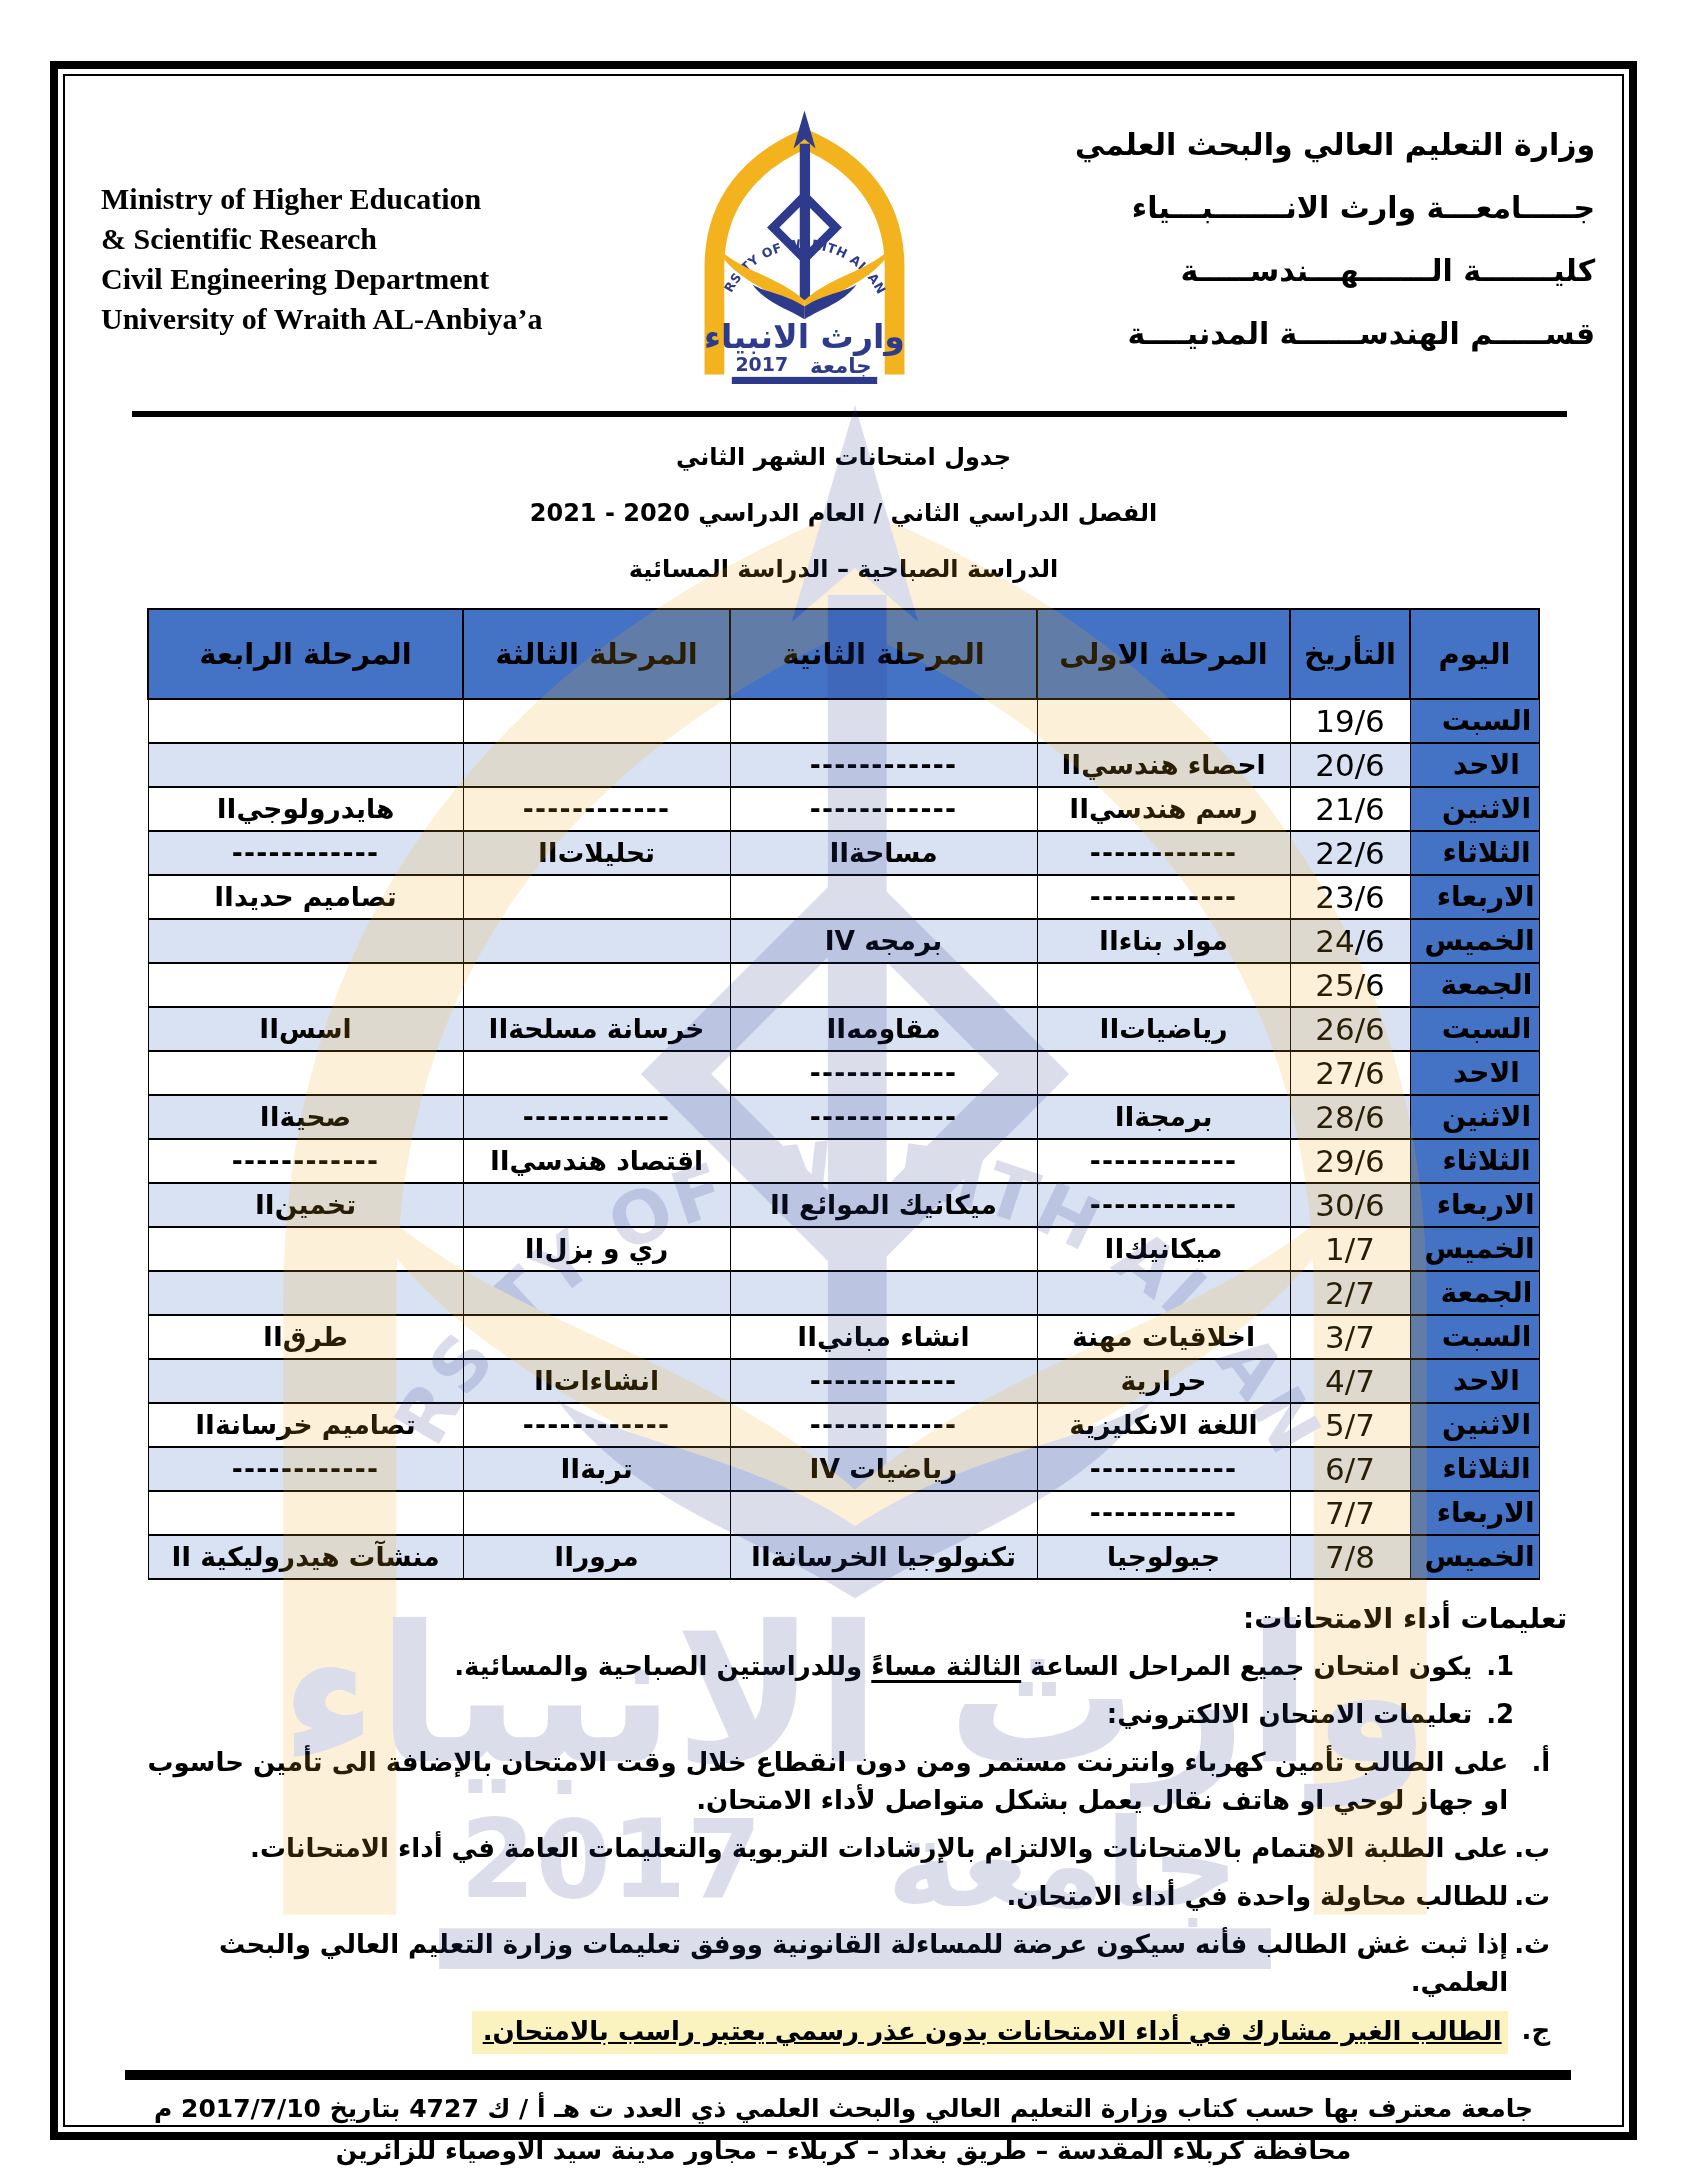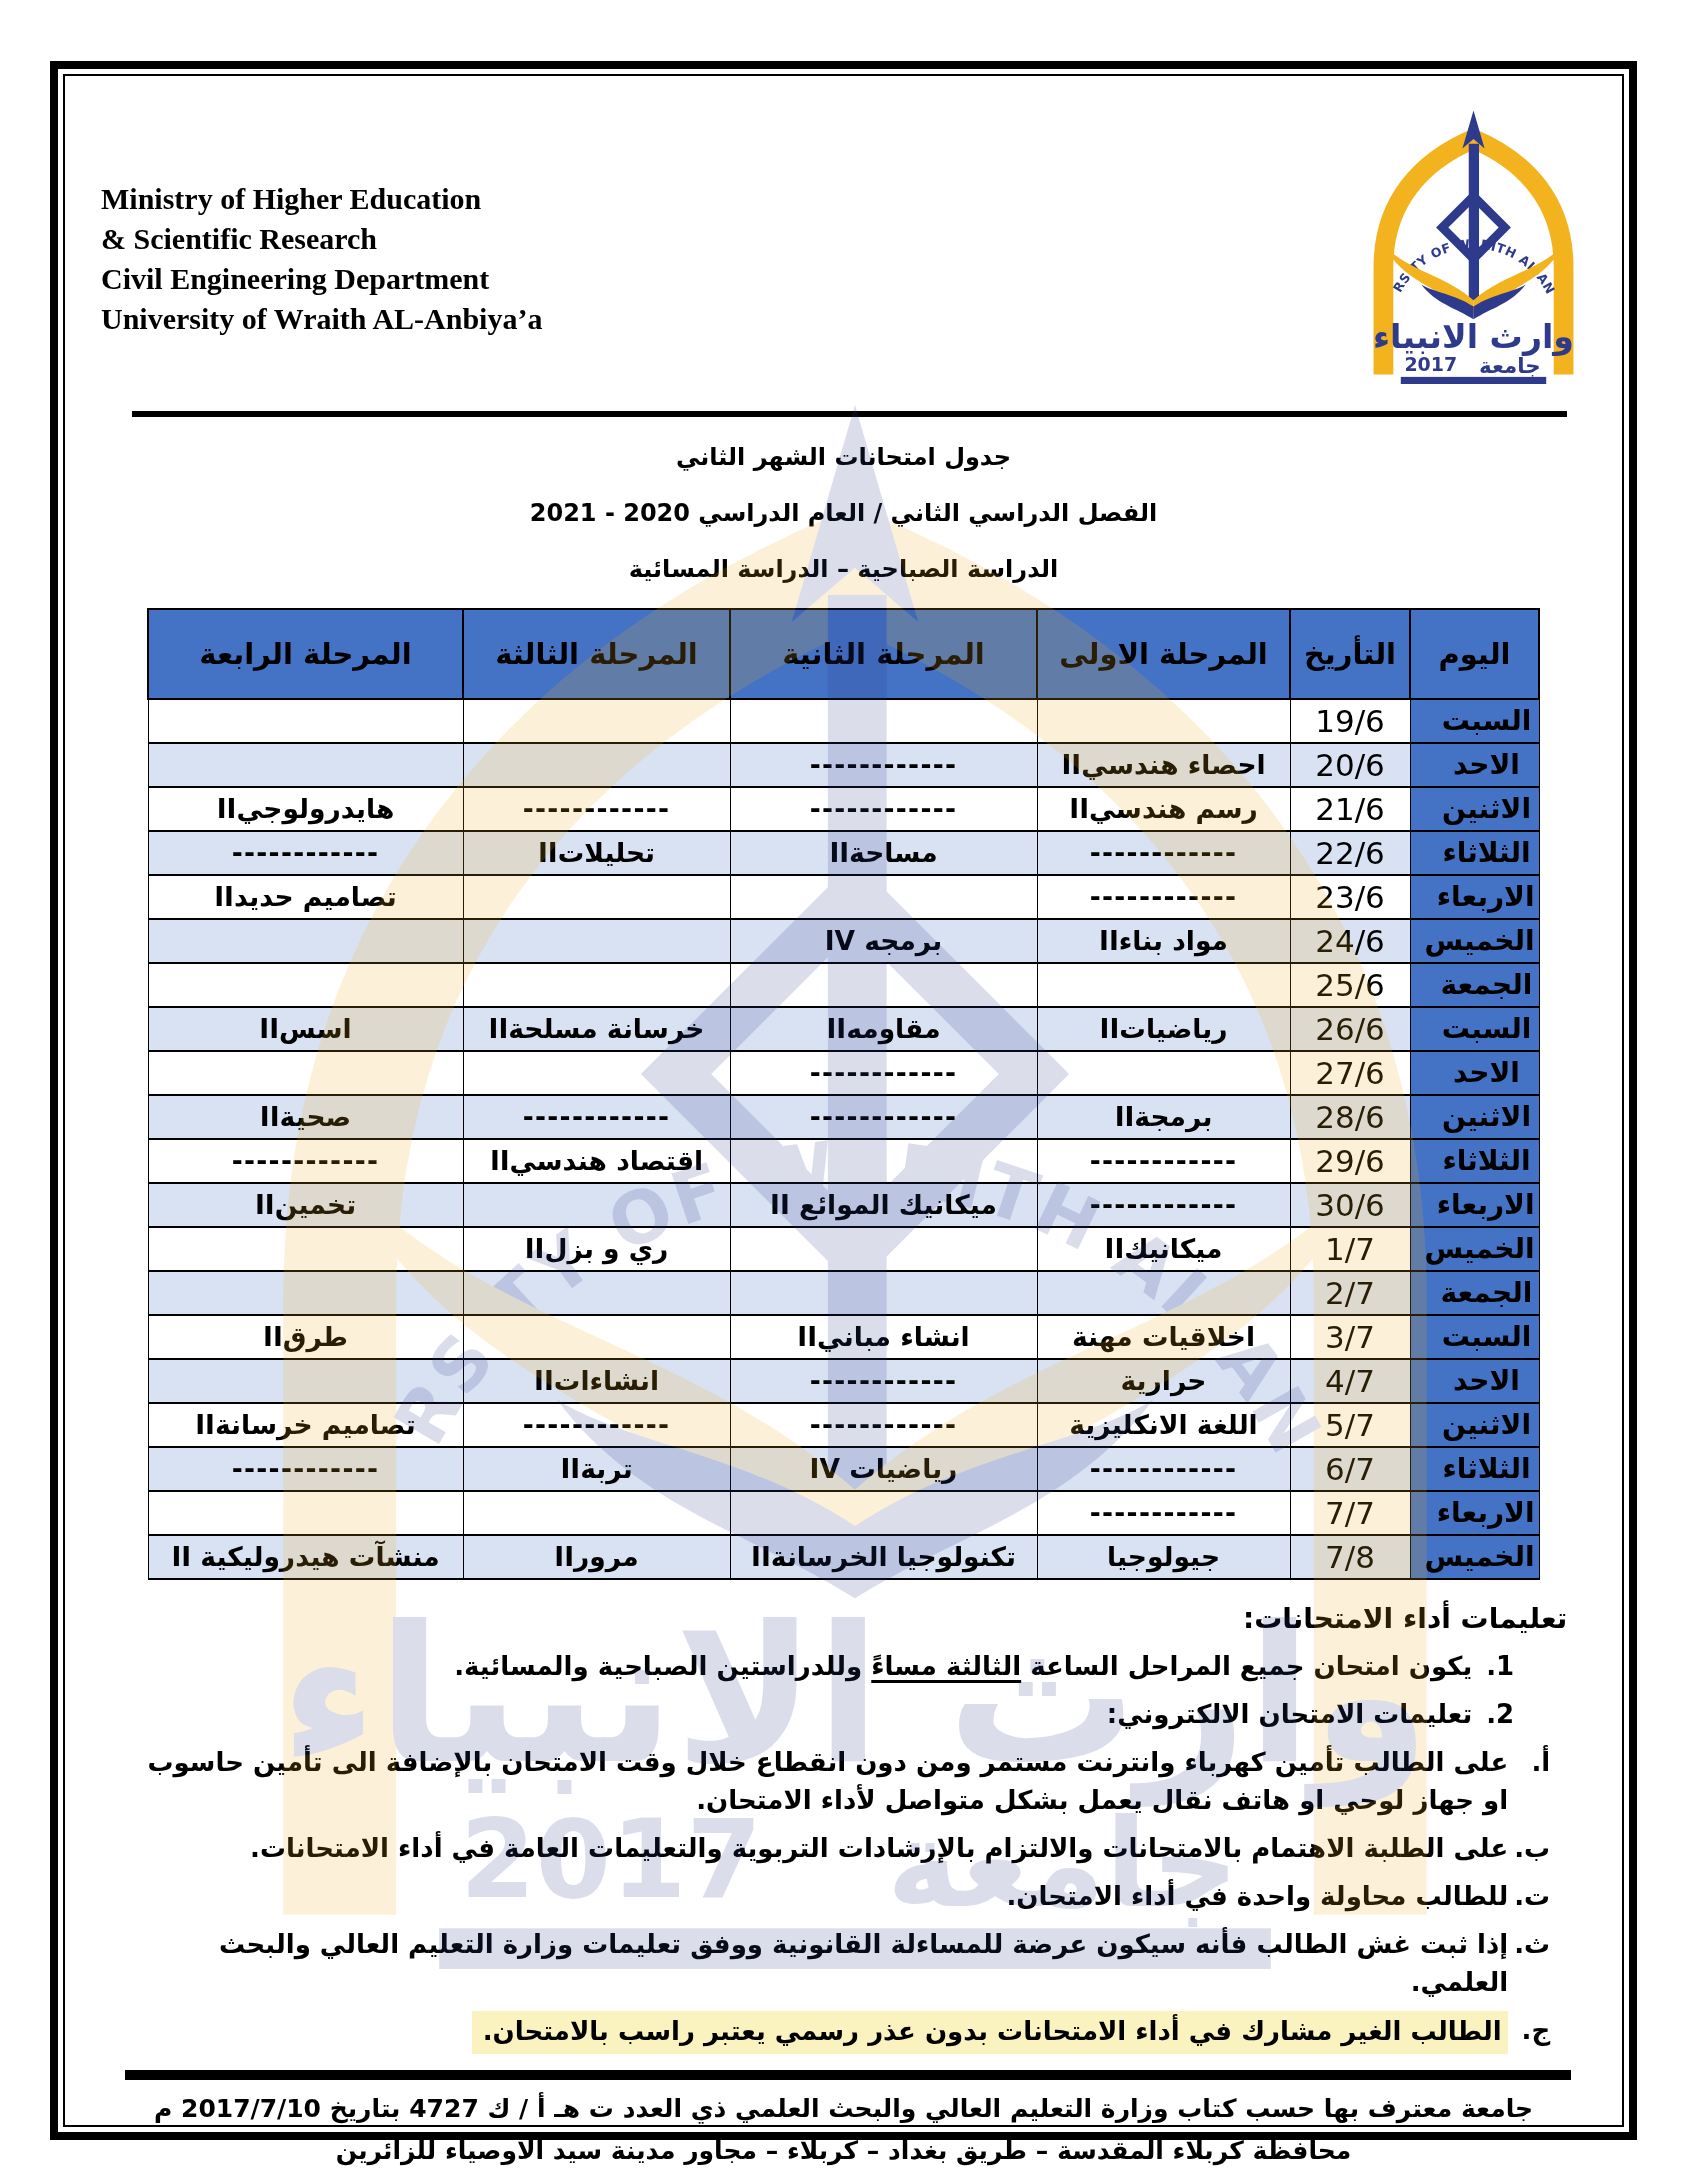--- a/index.html
+++ b/index.html
@@ -39,21 +39,21 @@
 
   
   .inst{direction:rtl;margin:20px 32px 0 44px;font-weight:bold;font-size:26px;}
   .inst-heading{font-size:28px;line-height:37px;}
   .inst-item{display:flex;line-height:38px;margin-top:10px;}
   .inst-item .marker{flex:0 0 42px;}
   .inst-item .itext{flex:1 1 auto;}
   .lvl1{padding-right:53px;}
   .lvl2{padding-right:17px;}
   .u{text-decoration:underline;text-decoration-thickness:2.6px;text-underline-offset:5.3px;text-align:right;}
-  .hl{background:var(--hl,#FAF3C0);display:inline-block;padding:1.3px 6.6px 4px 10.6px;}
+  .hl{background:var(--hl,#FAF3C0);display:inline-block;padding:1.3px 6.6px 4px 10.6px;text-decoration:underline;}
 
   
   .footer-rule{height:10px;background:#000;margin:16px 28px 0 37px;}
   .footer{direction:rtl;text-align:center;font-weight:bold;font-size:25px;line-height:42px;margin-top:8px;}
 
   
   .watermark{position:absolute;left:89px;top:310px;width:1356px;opacity:0.17;z-index:6;pointer-events:none;}
 </style>
 </head>
 <body>
@@ -84,20 +84,26 @@
             <path d="M150,242 C186,210 230,206 262,174 C242,216 192,228 150,260 Z" fill="#F2B31F"></path>
             <path d="M150,250 C126,234 100,232 84,222 C102,246 128,252 150,266 Z" fill="#2E3B8C"></path>
             <path d="M150,250 C174,234 200,232 216,222 C198,246 172,252 150,266 Z" fill="#2E3B8C"></path>
             <text x="150" y="302" font-size="42" font-weight="bold" fill="#2E3B8C" text-anchor="middle">وارث الانبياء</text>
             <text x="96" y="332" font-size="24" font-weight="bold" fill="#2E3B8C" text-anchor="middle">2017</text>
             <text x="196" y="334" font-size="27" font-weight="bold" fill="#2E3B8C" text-anchor="middle">جامعة</text>
             <rect x="58" y="339" width="184" height="9" fill="#2E3B8C"></rect>
           </g>
         </svg>
 
+        <div class="hdr-ar" id="hdr-ar">
+            <div>وزارة التعليم العالي والبحث العلمي</div>
+            <div>جـــــامعـــة وارث الانـــــــبـــياء</div>
+            <div>كليـــــــة الـــــــهـــندســـــة</div>
+            <div>قســـــم الهندســــــة المدنيــــة</div>
+          </div>
       </div>
 
       <div class="hdr-rule"></div>
 
       <div class="titles" id="titles">
           <div>جدول امتحانات الشهر الثاني</div>
           <div>الفصل الدراسي الثاني / العام الدراسي 2020 - 2021</div>
           <div>الدراسة الصباحية – الدراسة المسائية</div>
         </div>
 

